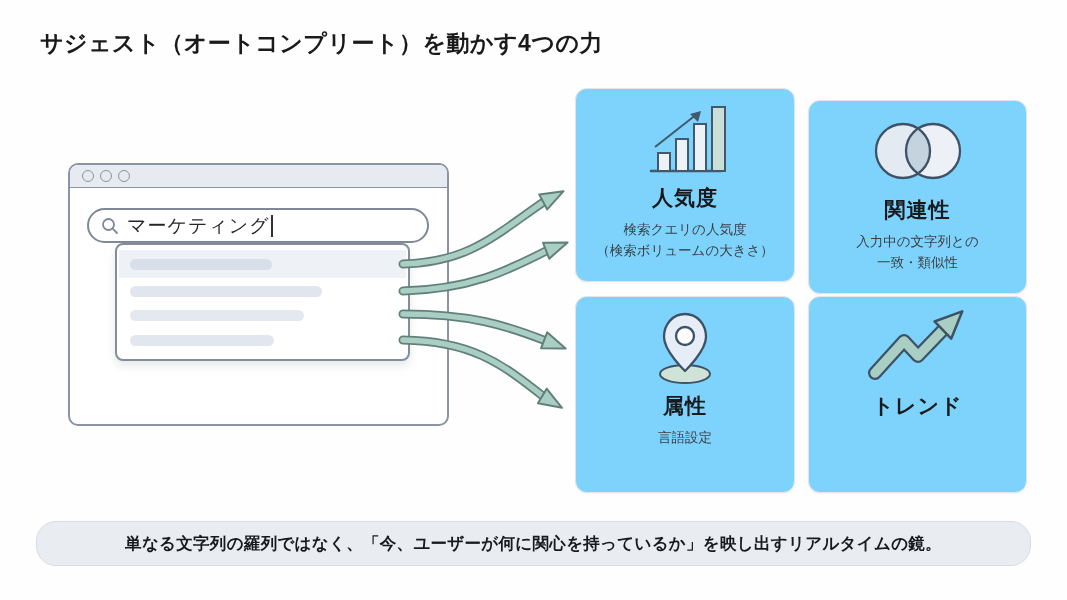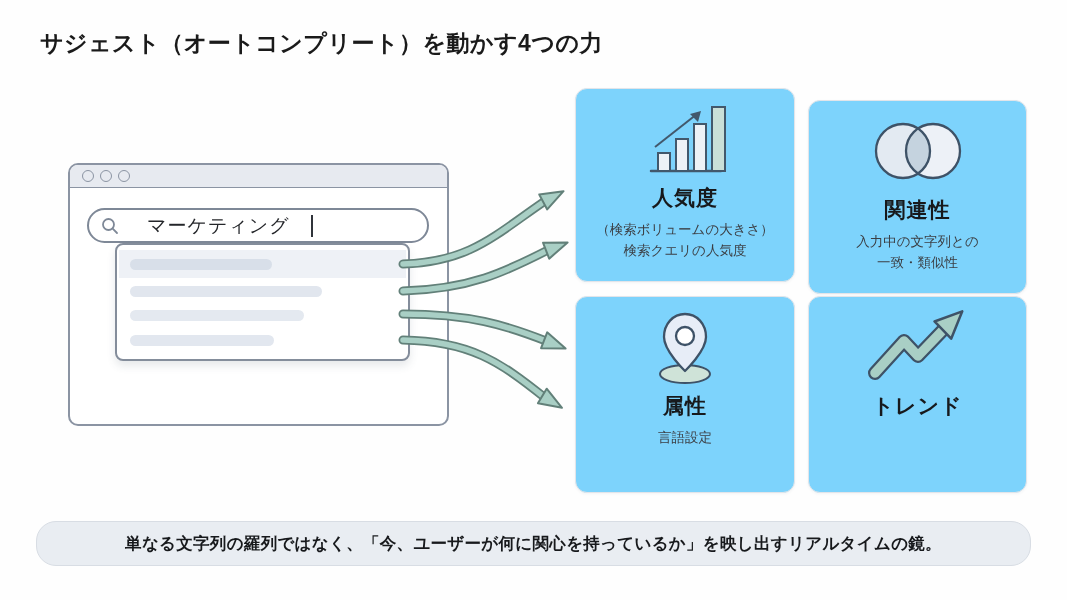--- a/index.html
+++ b/index.html
@@ -10,21 +10,21 @@
               letter-spacing:.5px;color:#1a1a1a;}
 
   
   .browser{position:absolute;left:68px;top:163px;width:377px;height:259px;background:#fff;
            border:2px solid #8b94a3;border-radius:10px;}
   .titlebar{height:22px;background:#e7eaf0;border-bottom:1.5px solid #8b94a3;
             border-radius:8px 8px 0 0;display:flex;align-items:center;padding-left:12px;gap:6px;}
   .dot{width:10px;height:10px;border:1.5px solid #8b94a3;border-radius:50%;background:transparent;}
   .searchbar{position:absolute;left:87px;top:208px;width:342px;height:35px;background:#fff;
              border:2px solid #7e8897;border-radius:19px;display:flex;align-items:center;
-             padding-left:12px;box-sizing:border-box;z-index:3;gap:20px;}
+             padding-left:12px;box-sizing:border-box;z-index:3;}
   .searchbar .query{font-size:19px;color:#24262a;letter-spacing:1px;margin-left:8px;}
   .caret{display:inline-block;width:2px;height:22px;background:#30343a;margin-left:1px;}
 
   .dropdown{position:absolute;left:115px;top:243px;width:295px;height:118px;background:#fff;
             border:2px solid #848d9b;border-radius:8px;box-shadow:0 5px 8px rgba(60,70,90,.12);
             z-index:2;box-sizing:border-box;}
   .row{position:absolute;left:2px;right:2px;}
   .row.highlighted{top:5px;height:28px;background:#eef1f6;}
   .sbar{position:absolute;height:11px;border-radius:6px;}
   .sbar.b1{left:13px;top:14px;width:142px;background:#d8dfe9;}
@@ -125,22 +125,22 @@
         <rect x="21" y="52" width="12" height="18" fill="#edf2f7" stroke="#42586c" stroke-width="2"></rect>
         <rect x="39" y="38" width="12" height="32" fill="#edf2f7" stroke="#42586c" stroke-width="2"></rect>
         <rect x="57" y="23" width="12" height="47" fill="#edf2f7" stroke="#42586c" stroke-width="2"></rect>
         <rect x="75" y="6" width="13" height="64" fill="#c9dfd8" stroke="#42586c" stroke-width="2"></rect>
         <line x1="18" y1="46" x2="60" y2="13" stroke="#42586c" stroke-width="2"></line>
         <polygon points="63,10 52,13 60,21" fill="#42586c" transform="translate(1,0)"></polygon>
       </svg>
     </div>
     <div class="card-title">人気度</div>
     <div class="card-desc">
+      <span>検索クエリの人気度</span>
       <span>（検索ボリュームの大きさ）</span>
-      <span>検索クエリの人気度</span>
     </div>
   </div>
 
   <div class="card c2">
     <div class="icon-wrap">
       <svg width="110" height="76" viewBox="0 0 110 76">
         <defs>
             <clipPath id="vclip">
               <circle cx="40" cy="38" r="27"></circle>
             </clipPath>

